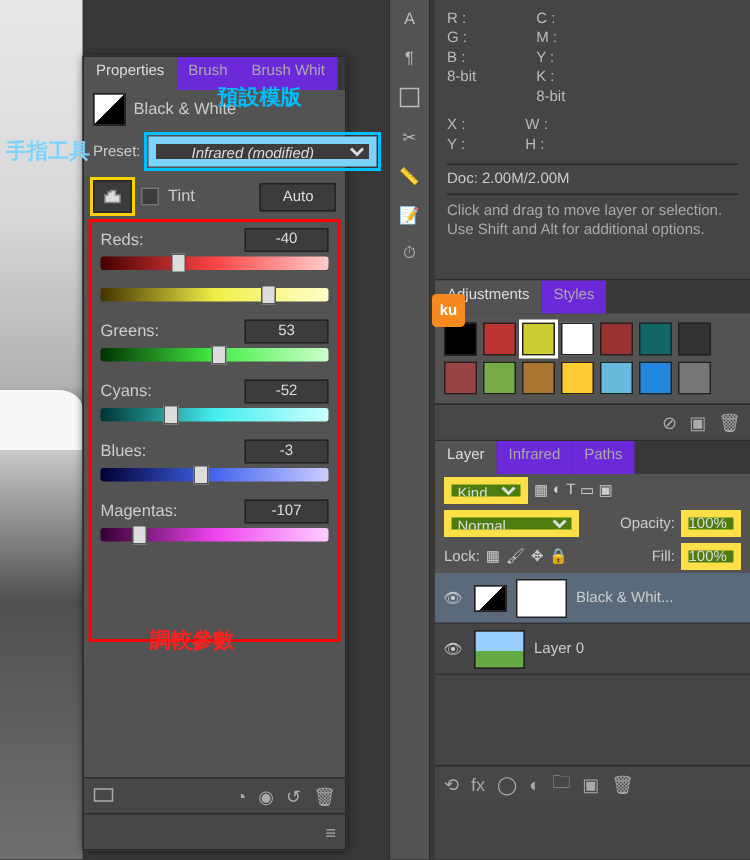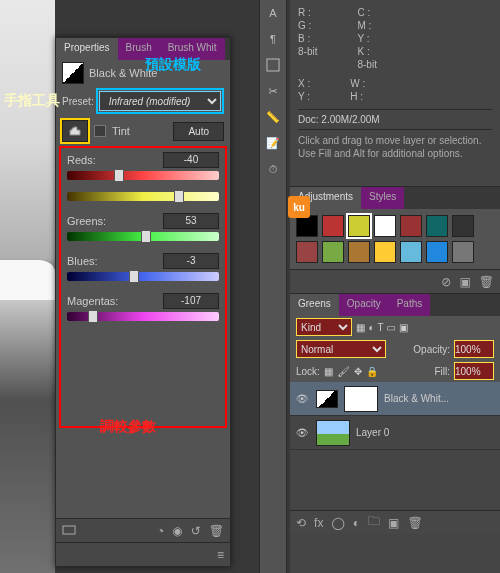--- a/index.html
+++ b/index.html
@@ -5,26 +5,26 @@
   * { box-sizing: border-box; margin: 0; padding: 0; font-family: "Segoe UI", Arial, sans-serif; }
   body { background: #383838; width: 500px; height: 573px; overflow: hidden; position: relative; color: #ccc; font-size: 11px; }
   .bgphoto { position:absolute; left:0; top:0; width:55px; height:573px;
     background: linear-gradient(180deg,#e8e8e8 0%,#d8d8d8 25%,#b0b0b0 45%,#707070 48%,#d8d8d8 50%,#505050 70%,#707070 100%); }
   .bgphoto::after{content:"";position:absolute;left:0;top:260px;width:55px;height:40px;background:#f8f8f8;border-radius:0 30% 0 0;}
   .toolbar { position:absolute; left:259px; top:0; width:28px; height:573px; background:#535353; border-left:1px solid #2a2a2a; border-right:1px solid #2a2a2a; }
   .toolbar .tbtn{height:26px;display:flex;align-items:center;justify-content:center;color:#bbb;cursor:pointer;}
   .tbtn svg{stroke:#bbb;fill:none;}
   .panel { position:absolute; left:55px; top:37px; width:176px; height:530px; background:#535353; border:1px solid #2a2a2a; box-shadow:0 0 6px rgba(0,0,0,.6);}
   .tabs{height:22px;background:#383838;display:flex;font-size:10px;}
-  .tab{padding:4px 8px;color:#aaa;background:#701a75;cursor:pointer;}
+  .tab{padding:4px 8px;color:#aaa;background:#6d28d9;cursor:pointer;}
   .tab.active{background:#535353;color:#ddd;}
   .hdr{height:26px;display:flex;align-items:center;padding:2px 6px;gap:5px;}
   .icon-bw{width:22px;height:22px;background:linear-gradient(135deg,#fff 0 50%,#000 50% 100%);border:1px solid #222;}
   .presetrow{display:flex;align-items:center;padding:2px 6px;gap:2px;font-size:10px;}
-  .presetrow select{flex:1;background:#3c3c3c;color:#ddd;font-style:italic;border:1px solid #7dd3fc;height:20px;font-size:10px;padding:0 5px;}
+  .presetrow select{flex:1;background:#3c3c3c;color:#ddd;font-style:italic;border:5px solid #7dd3fc;height:20px;font-size:10px;padding:0 20px;}
   .box-cyan{border:2px solid #00bfff;padding:1px;}
   .tintrow{display:flex;align-items:center;padding:4px 6px;gap:6px;}
   .finger{width:26px;height:22px;background:#3c3c3c;border:1px solid #222;display:flex;align-items:center;justify-content:center;cursor:pointer;}
   .box-yellow{outline:2px solid #ffd000;}
   .autobtn{margin-left:auto;background:#3c3c3c;border:1px solid #222;color:#ddd;font-size:10px;padding:3px 14px;cursor:pointer;}
   .sliders{margin:2px 5px 0 5px;padding:4px 6px 34px 6px;outline:2px solid #ff0000;height:278px;}
   .srow{margin-bottom:12px;}
   .srow .top{display:flex;justify-content:space-between;align-items:center;margin-bottom:3px;}
   .valbox{width:56px;height:16px;background:#3c3c3c;border:1px solid #222;color:#ddd;font-size:10px;text-align:center;line-height:14px;}
   .track{height:9px;position:relative;border-radius:2px;}
@@ -35,34 +35,34 @@
   .t-cyn{background:linear-gradient(90deg,#033,#4ee,#cff);}
   .t-blu{background:linear-gradient(90deg,#003,#46e,#ccf);}
   .t-mag{background:linear-gradient(90deg,#303,#e4e,#fcf);}
   .iconbar{position:absolute;left:0;right:0;height:24px;background:#474747;display:flex;align-items:center;gap:8px;padding:0 6px;border-top:1px solid #2a2a2a;}
   .iconbar.iconbar-upper{bottom:24px;}
   .iconbar.iconbar-lower{bottom:0;}
   .iconbar .sp{flex:1;}
   .iconbar span{color:#aaa;cursor:pointer;font-size:12px;}
   .anno{position:absolute;font-size:14px;font-weight:bold;font-family:"Microsoft JhengHei",sans-serif;}
   .a1{left:145px;top:56px;color:#00bfff;}
-  .a2{left:4px;top:92px;color:#fef9c3;}
+  .a2{left:4px;top:92px;color:#7dd3fc;}
   .a3{left:100px;top:418px;color:#ff2020;}
 
   .right{position:absolute;left:290px;top:0;right:0;height:573px;background:#454545;font-size:10px;}
   .rtop{padding:6px 8px;}
   .rtop .cols{display:flex;gap:40px;color:#bbb;line-height:13px;margin-bottom:6px;}
   .divh{height:1px;background:#2a2a2a;margin:4px 0;}
   .rpanel{background:#535353;border-top:1px solid #2a2a2a;}
   .rpanel .tabs2{height:22px;background:#383838;display:flex;font-size:10px;}
   .swatches{padding:6px;display:flex;flex-wrap:wrap;gap:4px;}
   .sw{width:22px;height:22px;border:1px solid #222;}
   .layers{background:#535353;}
   .layers .row{display:flex;align-items:center;gap:4px;padding:2px 6px;}
-  .layers select,.layers input{background:#7f1d1d;border:1px solid #fde047;color:#ddd;height:18px;font-size:10px;}
+  .layers select,.layers input{background:#4d7c0f;border:5px solid #fde047;color:#ddd;height:18px;font-size:10px;}
   .layerlist{background:#454545;}
   .lrow{display:flex;align-items:center;height:34px;padding:0 4px;gap:6px;border-bottom:1px solid #333;}
   .lrow.sel{background:#5a6a7a;}
   .eye{width:16px;text-align:center;cursor:pointer;}
   .lthumb{width:34px;height:26px;background:#888;border:1px solid #222;}
   .mask{width:34px;height:26px;background:#fff;border:1px solid #222;}
   .chk{width:12px;height:12px;border:1px solid #777;display:inline-block;background:#3c3c3c;}
   .adjthumb{width:22px;height:18px;background:linear-gradient(135deg,#fff 0 50%,#000 50% 100%);border:1px solid #222;}
   .kuicon{position:absolute;left:288px;top:196px;width:22px;height:22px;background:#f68a1e;color:#fff;font-weight:bold;font-size:10px;display:flex;align-items:center;justify-content:center;border-radius:3px;}
 </style>
@@ -133,20 +133,29 @@
         <div class="top">
           <span>Greens:</span>
           <div class="valbox">53</div>
         </div>
         <div class="track t-grn">
           <div class="thumb" style="left:52%"></div>
         </div>
       </div>
     <div class="srow">
         <div class="top">
+          <span>Cyans:</span>
+          <div class="valbox">-52</div>
+        </div>
+        <div class="track t-cyn">
+          <div class="thumb" style="left:31%"></div>
+        </div>
+      </div>
+    <div class="srow">
+        <div class="top">
           <span>Blues:</span>
           <div class="valbox">-3</div>
         </div>
         <div class="track t-blu">
           <div class="thumb" style="left:44%"></div>
         </div>
       </div>
     <div class="srow">
         <div class="top">
           <span>Magentas:</span>
@@ -201,21 +210,21 @@
         <div>Y :</div>
       </div>
       <div>
         <div>W :</div>
         <div>H :</div>
       </div>
     </div>
     <div class="divh"></div>
     <div>Doc: 2.00M/2.00M</div>
     <div class="divh"></div>
-    <div style="color:#aaa;line-height:13px;">Click and drag to move layer or selection. Use Fill and Alt for additional options.</div>
+    <div style="color:#aaa;line-height:13px;">Click and drag to move layer or selection. Use Shift and Alt for additional options.</div>
   </div>
 
   <div class="rpanel" style="margin-top:20px;">
     <div class="tabs2">
       <div class="tab active">Adjustments</div>
       <div class="tab">Styles</div>
     </div>
     <div class="swatches" id="swbox">
         <div class="sw" style="background: rgb(0, 0, 0);"></div>
         <div class="sw" style="background: rgb(187, 51, 51);"></div>
@@ -235,22 +244,22 @@
     <div class="iconbar" style="position:relative;">
       <span class="sp"></span>
       <span>⊘</span>
       <span>▣</span>
       <span>🗑</span>
     </div>
   </div>
 
   <div class="rpanel layers">
     <div class="tabs2">
-      <div class="tab active">Greens</div>
-      <div class="tab">Opacity</div>
+      <div class="tab active">Layer</div>
+      <div class="tab">Infrared</div>
       <div class="tab">Paths</div>
     </div>
     <div class="row">
       <select style="width:56px;"><option>Kind</option></select>
       <span style="flex:1;display:flex;gap:3px;">
         <span>▦</span>
         <span>◐</span>
         <span>T</span>
         <span>▭</span>
         <span>▣</span>

